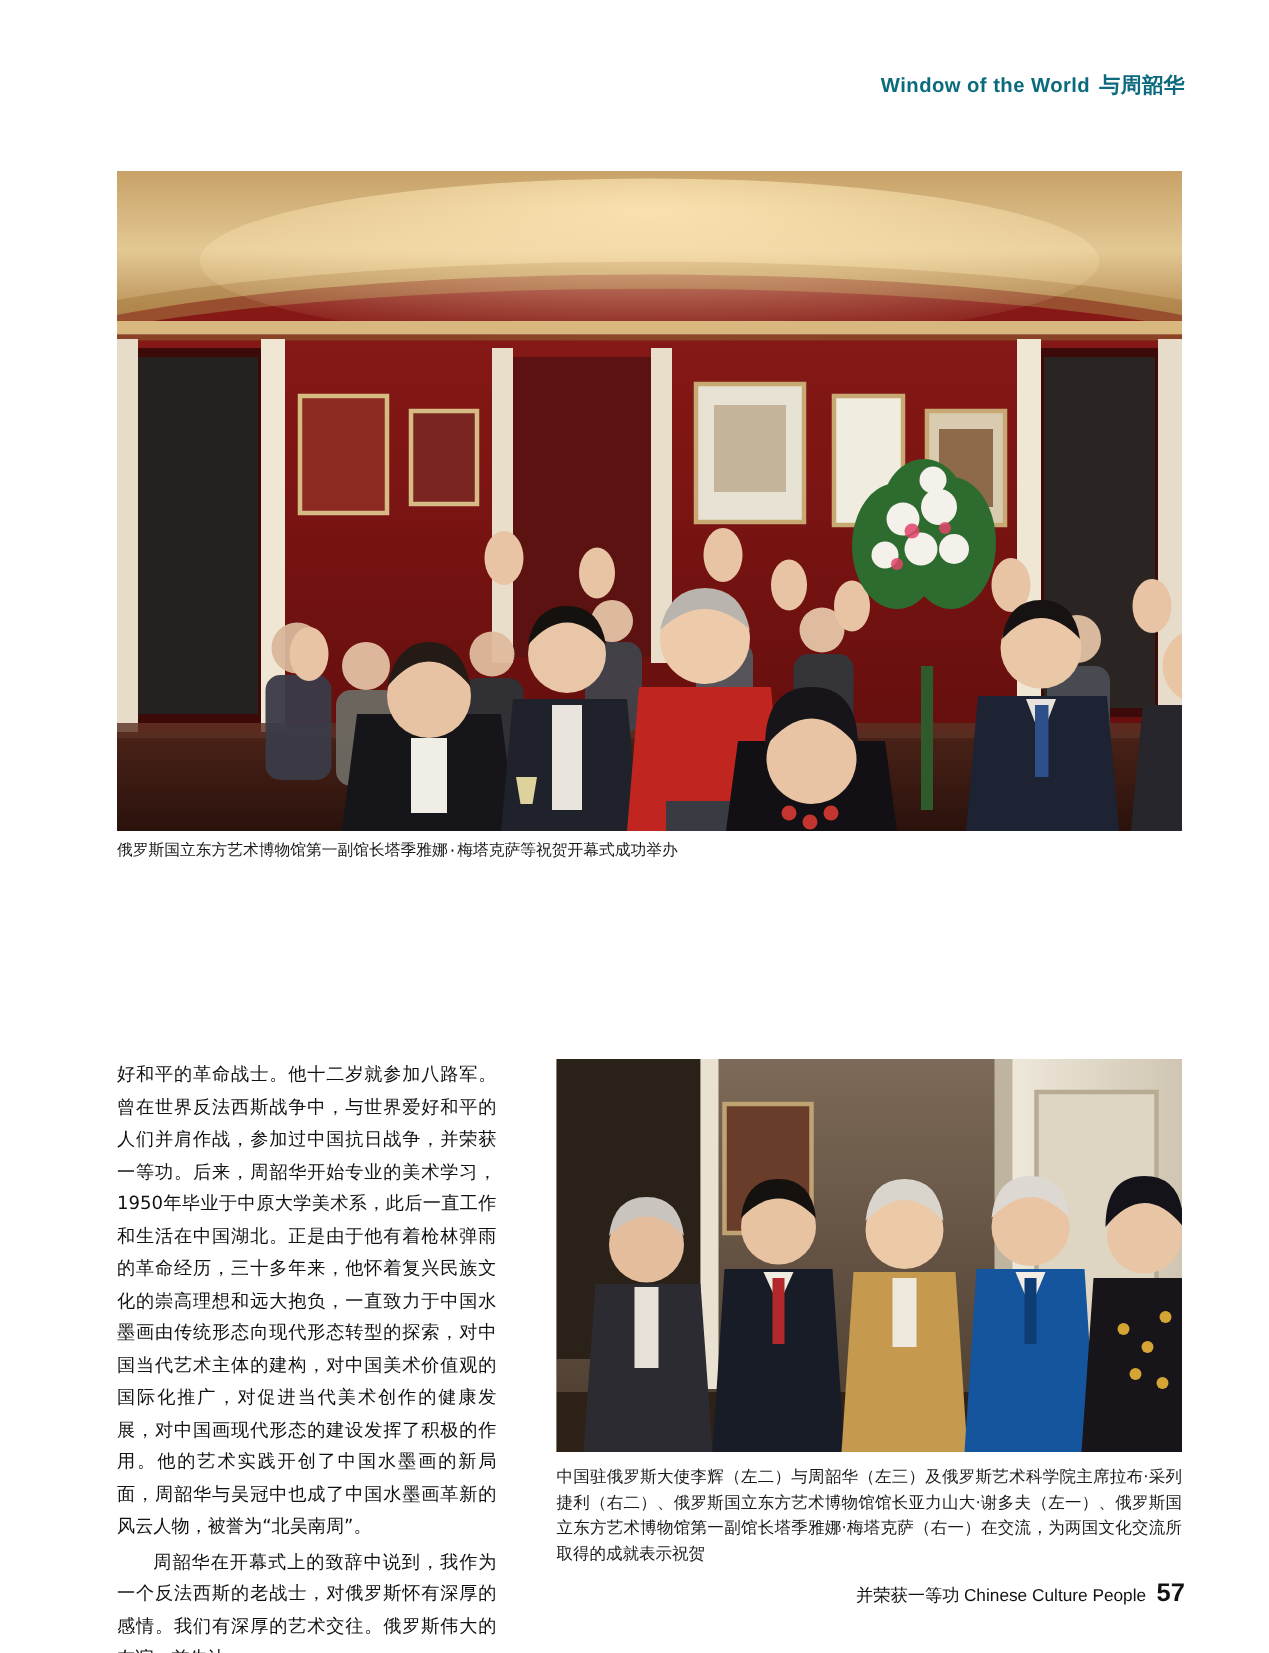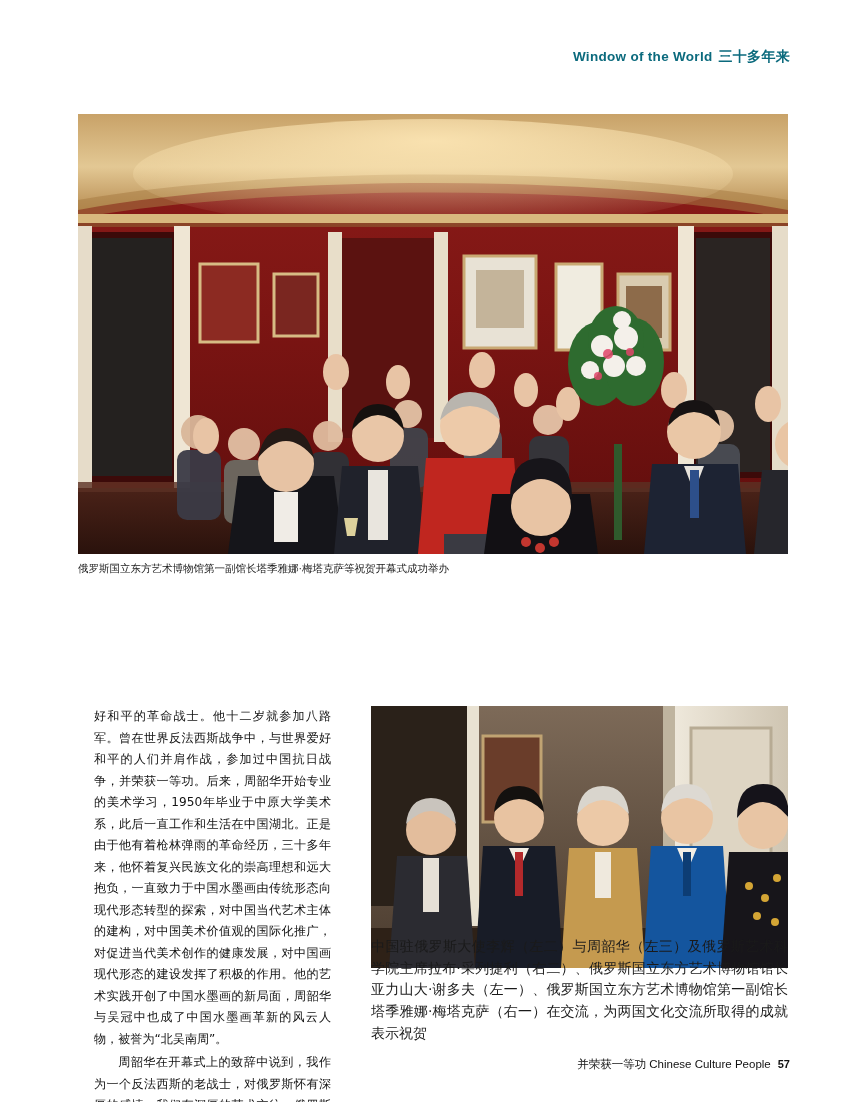--- a/index.html
+++ b/index.html
@@ -41,64 +41,64 @@
     width: 710px;
     height: 440px;
     overflow: hidden;
     background: #6d1112;
   }
   .photo-caption-top {
     position: absolute;
     left: 78px;
     top: 561px;
     width: 710px;
-    font-family: Liberation Sans, sans-serif;
+    font-family: Liberation Mono, monospace;
     font-size: 10.5px;
     line-height: 1.5;
     color: #1a1a1a;
   }
 
   
   .text-col {
     position: absolute;
     left: 78px;
     top: 706px;
     width: 253px;
     font-family: "DejaVu Sans", sans-serif;
     font-size: 12.1px;
     line-height: 1.78;
     color: #111;
     text-align: justify;
     text-justify: inter-ideograph;
   }
   .text-col p {
-    margin: 0 0 0 16px;
+    margin: 0 0 0 0;
   }
   .text-col p.indent {
     text-indent: 2em;
     margin-top: 2px;
   }
 
   
   .photo-bottom {
     position: absolute;
     left: 371px;
     top: 706px;
     width: 417px;
     height: 262px;
     overflow: hidden;
     background: #3a2418;
   }
   .photo-caption-bottom {
     position: absolute;
     left: 371px;
-    top: 936px;
+    top: 976px;
     width: 417px;
     font-family: "DejaVu Sans", sans-serif;
-    font-size: 14px;
+    font-size: 11px;
     line-height: 1.55;
     color: #1a1a1a;
     text-align: justify;
   }
 
   
   .page-footer {
     position: absolute;
     right: 56px;
     bottom: 30px;
@@ -106,33 +106,33 @@
     color: #111;
     white-space: nowrap;
     font-family: "DejaVu Sans", sans-serif;
   }
   .page-footer .en {
     font-family: Liberation Sans, sans-serif;
     margin-left: 3px;
   }
   .page-footer .pageno {
     font-weight: 700;
-    font-size: 11px;
+    font-size: 17px;
     margin-left: 7px;
     font-family: "Liberation Sans", sans-serif;
   }
 
   
   .photo-svg { display: block; width: 100%; height: 100%; }
 </style>
 </head>
 <body>
 
 <div class="page-header">
-  <span>Window of the World</span><span class="cn">三十多年来</span>
+  <span>Window of the World</span><span class="cn">与周韶华</span>
 </div>
 
 <div class="photo-top">
   <svg class="photo-svg" viewBox="0 0 710 440" preserveAspectRatio="none">
     <defs>
       <linearGradient id="ceil" x1="0" y1="0" x2="0" y2="1">
         <stop offset="0%" stop-color="#c8a268"></stop>
         <stop offset="55%" stop-color="#e3c894"></stop>
         <stop offset="100%" stop-color="#b98f55"></stop>
       </linearGradient>

